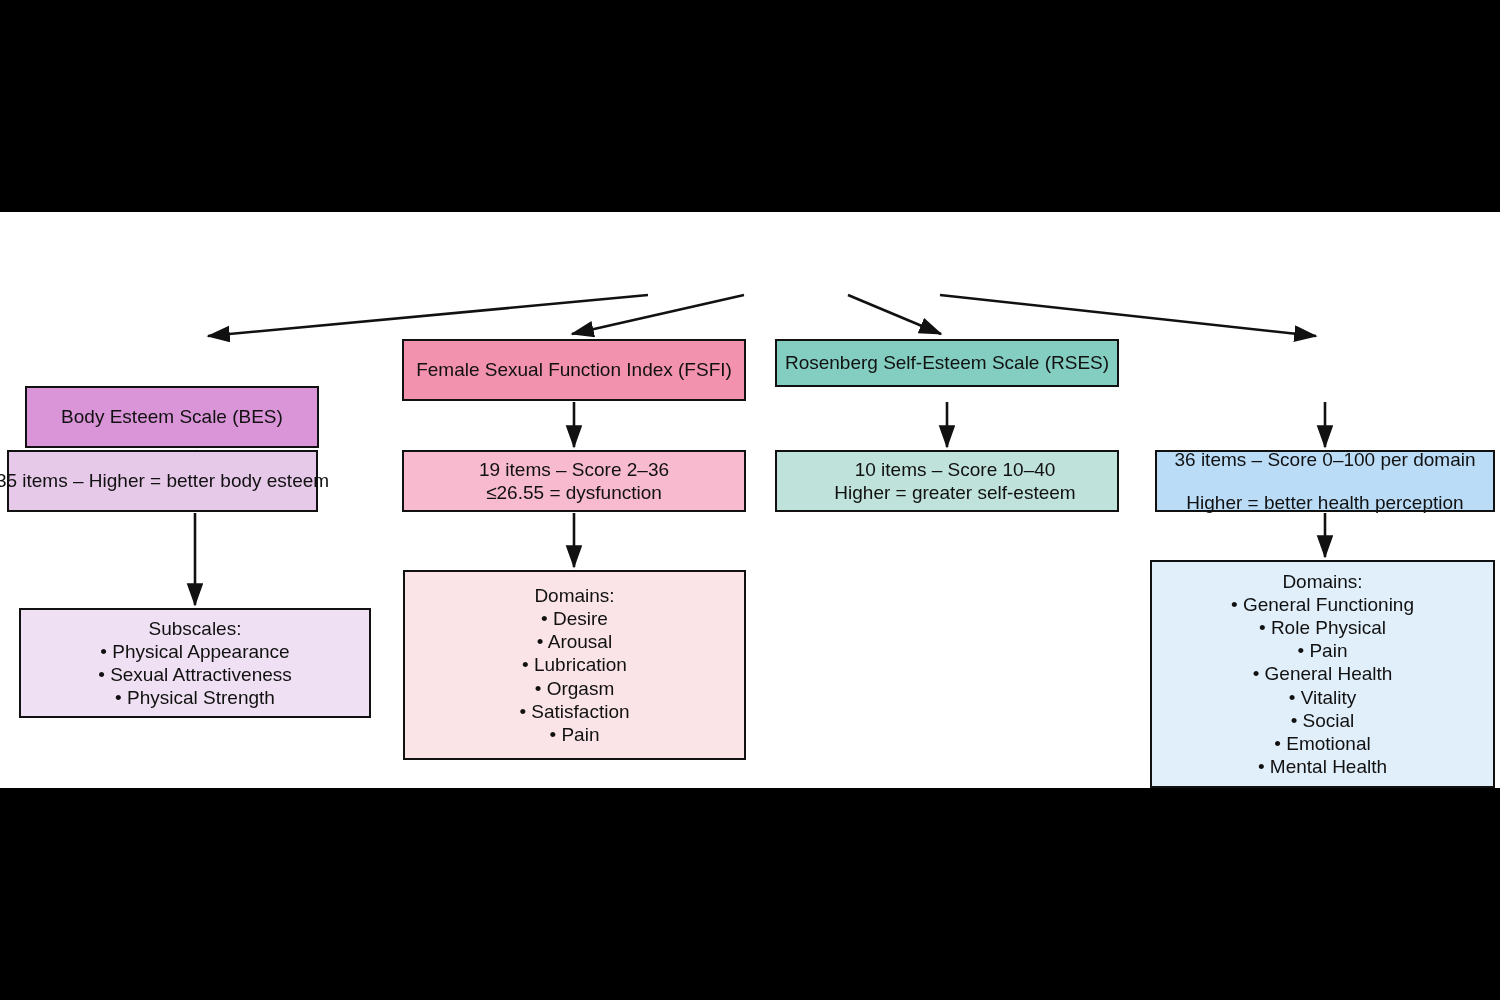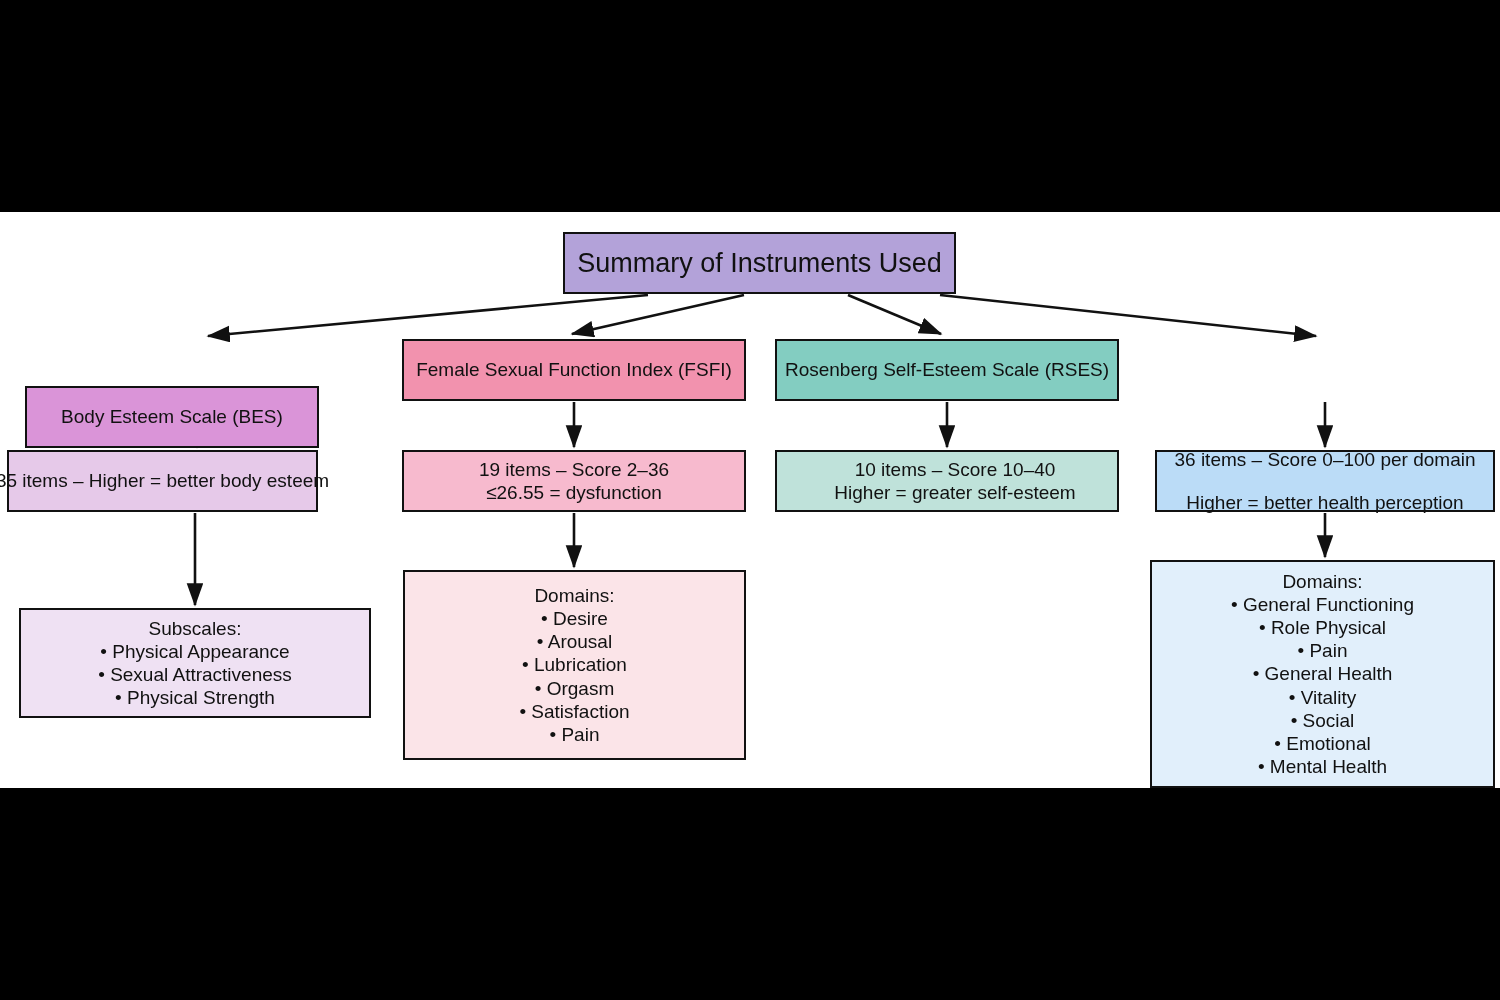--- a/index.html
+++ b/index.html
@@ -54,21 +54,21 @@
   
   #n-title {
     left: 563px; top: 20px; width: 393px; height: 62px;
     background: #b3a2d9;
     font-size: 27px;
   }
 
   
   #n-bes   { left: 25px;   top: 127px; width: 294px; height: 62px; background: #da94d8; font-size: 19px; margin-top: 47px; }
   #n-fsfi  { left: 402px;  top: 127px; width: 344px; height: 62px; background: #f292ae; font-size: 19px; }
-  #n-rses  { left: 775px;  top: 127px; width: 344px; height: 62px; background: #83cdc1; font-size: 19px; }
+  #n-rses  { left: 775px;  top: 127px; width: 344px; height: 48px; background: #83cdc1; font-size: 19px; }
   #n-sf36  { left: 1150px; top: 127px; width: 345px; height: 62px; background: #8ac6f2; font-size: 19px; }
 
   
   #n-bes-desc  { left: 7px;    top: 238px; width: 311px; height: 62px; background: #e6c9e9; font-size: 19px; }
   #n-fsfi-desc { left: 402px;  top: 238px; width: 344px; height: 62px; background: #f7bace; font-size: 19px; }
   #n-rses-desc { left: 775px;  top: 238px; width: 344px; height: 62px; background: #bfe2da; font-size: 19px; padding-left: 16px; }
   #n-sf36-desc { left: 1155px; top: 238px; width: 340px; height: 62px; background: #bbdcf7; font-size: 19px; gap: 20px; }
 
   
   #n-bes-sub   { left: 19px;   top: 396px; width: 352px; height: 110px; background: #efe1f3; font-size: 19px; }
@@ -103,23 +103,20 @@
         <path d="M1325,190 L1325,235"></path>
       </g>
 
       <g stroke="#111111" stroke-width="2.6" fill="none" marker-end="url(#arrow)">
         <path d="M195,301 L195,393"></path>
         <path d="M574,301 L574,355"></path>
         <path d="M1325,301 L1325,345"></path>
       </g>
     </svg>
 
-    <div class="node" id="n-title">
-      <span class="ln">Summary of Instruments Used</span>
-    </div>
 
     <div class="node" id="n-bes">
       <span class="ln">Body Esteem Scale (BES)</span>
     </div>
     <div class="node" id="n-fsfi">
       <span class="ln">Female Sexual Function Index (FSFI)</span>
     </div>
     <div class="node" id="n-rses">
       <span class="ln">Rosenberg Self-Esteem Scale (RSES)</span>
     </div>

